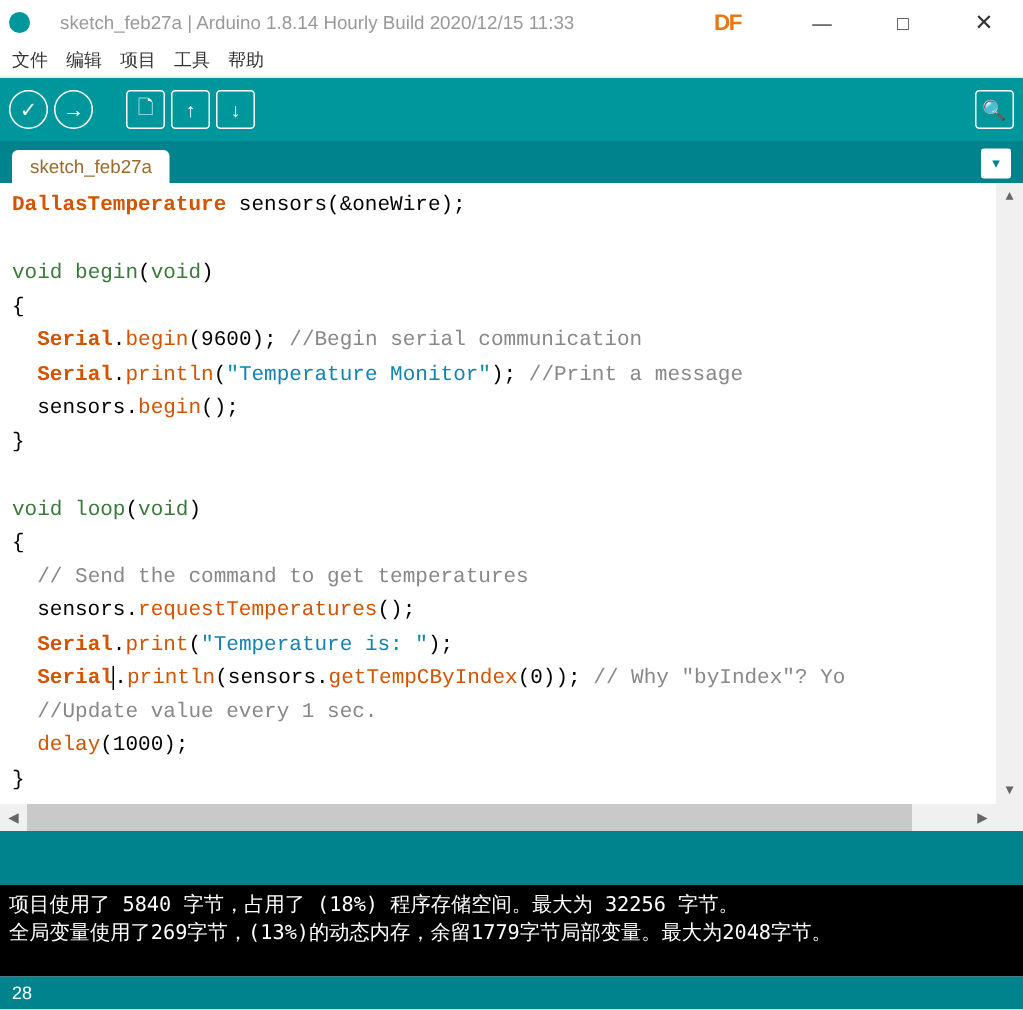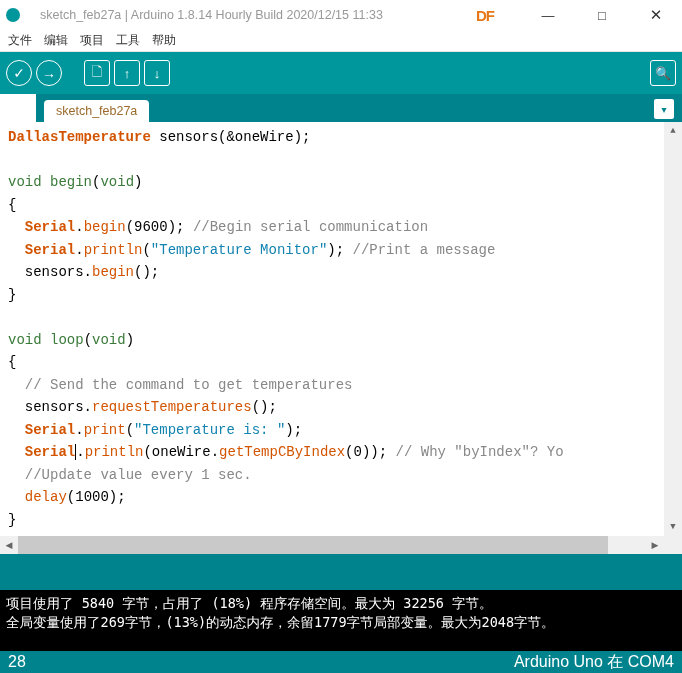--- a/index.html
+++ b/index.html
@@ -75,21 +75,20 @@
   font-size: 13px;
 }
 .toolbar .gap { width: 14px; }
 .toolbar .spacer { flex: 1; }
 .tabbar {
   height: 28px;
   background: #00838d;
   display: flex;
   align-items: flex-end;
   padding: 0 8px;
-  margin-left: 36px;
 }
 .tabbar .tab {
   background: #fff;
   color: #9b6a2b;
   padding: 4px 12px 4px 12px;
   border-radius: 4px 4px 0 0;
   font-size: 12.5px;
   height: 22px;
   display: flex;
   align-items: center;
@@ -185,21 +184,21 @@
   white-space: pre;
   overflow: hidden;
 }
 .statusbar {
   height: 22px;
   background: #00838d;
   color: #fff;
   display: flex;
   align-items: center;
   padding: 0 8px;
-  font-size: 16px;
+  font-size: 12px;
 }
 .statusbar .spacer { flex: 1; }
 </style>
 </head>
 <body>
 
 <div class="titlebar">
   <div class="app-icon"></div>
   <div class="title">sketch_feb27a | Arduino 1.8.14 Hourly Build 2020/12/15 11:33</div>
   <div class="spacer"></div>
@@ -244,21 +243,21 @@
 <span>  </span><span class="tok-lead">Serial</span><span>.</span><span class="tok-func">begin</span><span>(9600); </span><span class="tok-comment">//Begin serial communication</span>
 <span>  </span><span class="tok-lead">Serial</span><span>.</span><span class="tok-func">println</span><span>(</span><span class="tok-str">"Temperature Monitor"</span><span>); </span><span class="tok-comment">//Print a message</span>
 <span>  sensors.</span><span class="tok-func">begin</span><span>();</span>
 <span>}</span>
 
 <span class="tok-kw">void</span> <span class="tok-kw">loop</span><span>(</span><span class="tok-kw">void</span><span>)</span>
 <span>{</span>
 <span>  </span><span class="tok-comment">// Send the command to get temperatures</span>
 <span>  sensors.</span><span class="tok-func">requestTemperatures</span><span>();</span>
 <span>  </span><span class="tok-lead">Serial</span><span>.</span><span class="tok-func">print</span><span>(</span><span class="tok-str">"Temperature is: "</span><span>);</span>
-<span>  </span><span class="tok-lead">Serial</span><span class="cursor"></span><span>.</span><span class="tok-func">println</span><span>(oneWire.</span><span class="tok-func">getTempCByIndex</span><span>(0)); </span><span class="tok-comment">// Why "byIndex"? Yo</span>
+<span>  </span><span class="tok-lead">Serial</span><span class="cursor"></span><span>.</span><span class="tok-func">println</span><span>(sensors.</span><span class="tok-func">getTempCByIndex</span><span>(0)); </span><span class="tok-comment">// Why "byIndex"? Yo</span>
 <span>  </span><span class="tok-comment">//Update value every 1 sec.</span>
 <span>  </span><span class="tok-func">delay</span><span>(1000);</span>
 <span>}</span>
 <div class="vscroll">
   <div class="up">▲</div>
   <div class="down">▼</div>
 </div></div>
 <div class="hscroll-row">
   <div class="hscroll">
     <div class="left">◀</div>
@@ -270,14 +269,13 @@
 </div>
 
 <div class="divider"></div>
 
 <div class="console"><span>项目使用了 5840 字节，占用了 (18%) 程序存储空间。最大为 32256 字节。</span>
 <span>全局变量使用了269字节，(13%)的动态内存，余留1779字节局部变量。最大为2048字节。</span></div>
 
 <div class="statusbar">
   <span>28</span>
   <div class="spacer"></div>
-  <span>Arduino Uno 在 COM4</span>
 </div>
 
 </body></html>

